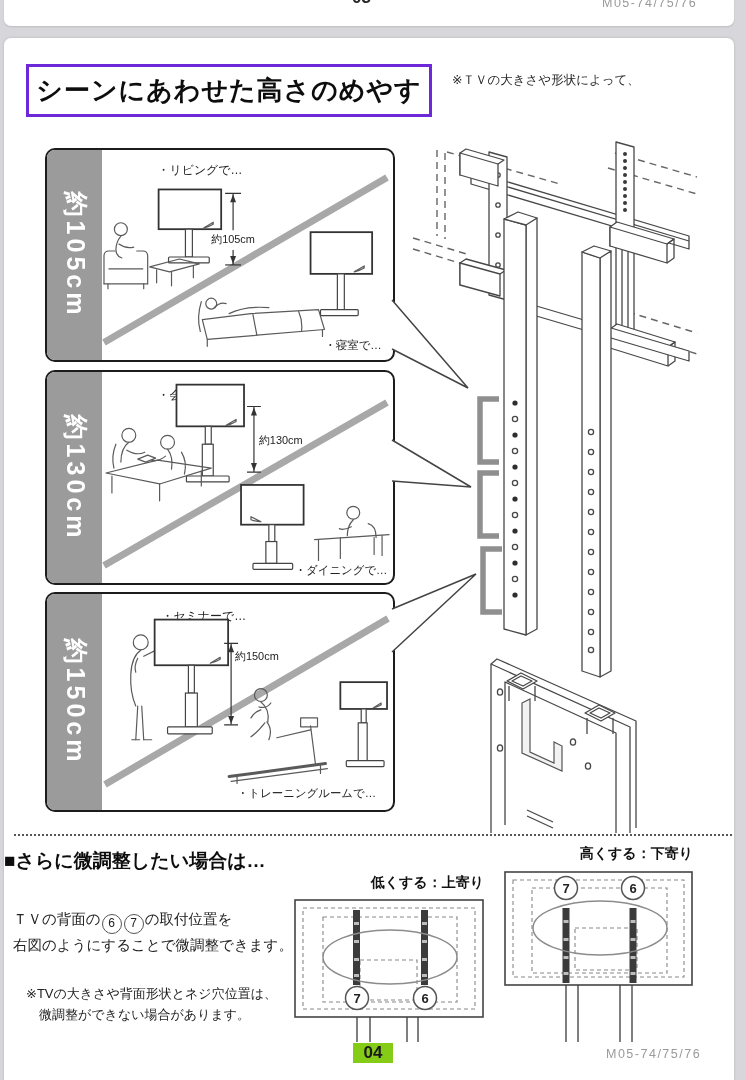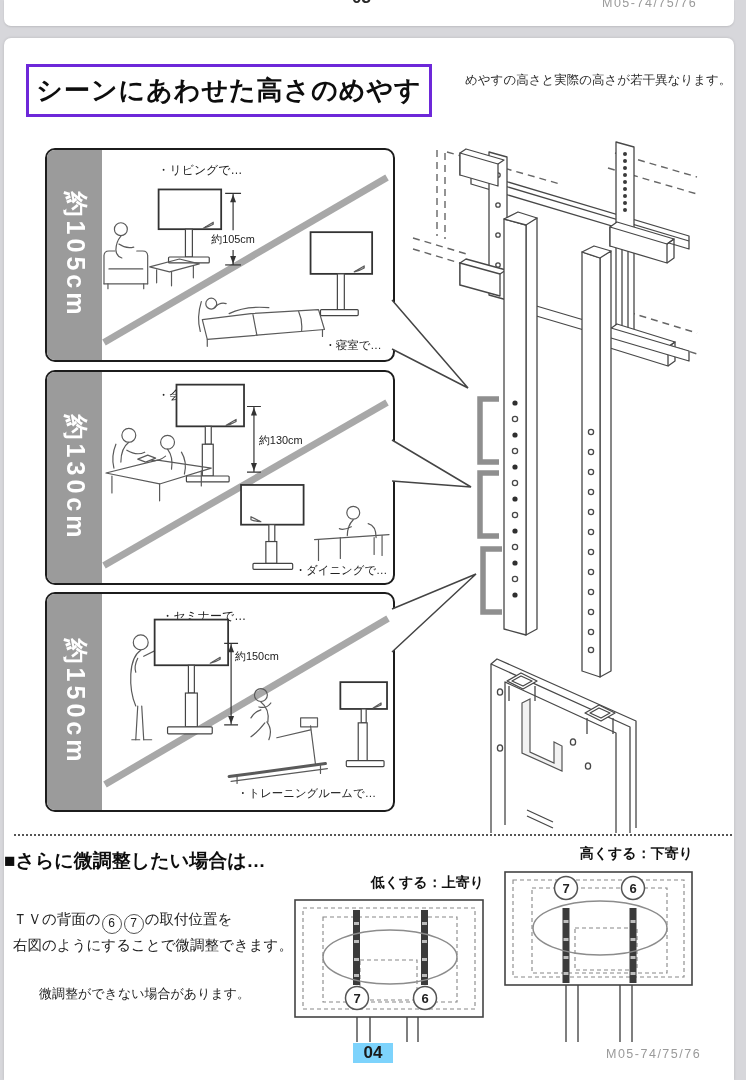--- a/index.html
+++ b/index.html
@@ -79,36 +79,36 @@
   .dt-low{left:294px;top:874px;}
   .dt-high{left:503px;top:845px;}
   .diagbox{stroke:#444;stroke-width:1.6;fill:#fff;}
   .diagdash{stroke:#888;stroke-width:1.1;fill:none;stroke-dasharray:4 3;}
   .diagbar{fill:#3b3b3b;}
   .diagtick{fill:#bdbdbd;}
   .diagell{stroke:#8c8c8c;stroke-width:1.5;fill:none;}
   .diagcirc{stroke:#555;stroke-width:1.5;fill:#fff;}
   .diagnum{font-size:13px;font-weight:bold;fill:#222;}
   .diagpole{stroke:#555;stroke-width:1.5;}
-  .page-num{position:absolute;left:353px;top:1043px;width:40px;text-align:center;font-size:17px;font-weight:bold;color:#1a1a1a;background:#7dd3fc;}
+  .page-num{position:absolute;left:353px;top:1043px;width:40px;text-align:center;font-size:17px;font-weight:bold;color:#1a1a1a;background:#84cc16;}
   .footer-code{position:absolute;left:606px;top:1047px;font-size:12.5px;color:#9a9a9a;letter-spacing:1.5px;}
 </style>
 </head>
 <body>
 
 <div class="page-frag">
   <span class="prev-num">03</span>
   <span class="prev-code">M05-74/75/76</span>
 </div>
 
 <div class="page-main"></div>
 
 <div class="title-box">シーンにあわせた高さのめやす</div>
 <div class="title-note">
-  <div class="l2">めやすの高さと実際の高さが若干異なります。</div>
+  <div class="l1">※ＴＶの大きさや形状によって、</div>
 </div>
 
 <div class="scene-panel p1">
   <div class="pbar">
     <span>約105cm</span>
   </div>
   <div class="pcontent">
   <svg width="289" height="210" viewBox="0 0 291 210">
     <line class="stripe" x1="2" y1="193" x2="287" y2="27"></line>
     <text class="slabel" x="56" y="23">・リビングで…</text>
@@ -457,20 +457,21 @@
 <div class="dotted-sep"></div>
 
 <div class="adj-heading">■さらに微調整したい場合は…</div>
 <div class="adj-body">
   <div>
     <span>ＴＶの背面の</span><span class="circled">6</span><span class="circled">7</span><span>の取付位置を</span>
   </div>
   <div>右図のようにすることで微調整できます。</div>
 </div>
 <div class="adj-note">
+  <div>※TVの大きさや背面形状とネジ穴位置は、</div>
   <div class="l2">微調整ができない場合があります。</div>
 </div>
 
 <div class="diag-title dt-low">低くする：上寄り</div>
 <div class="diag-title dt-high">高くする：下寄り</div>
 
 <div class="page-num">04</div>
 <div class="footer-code">M05-74/75/76</div>
 
 </body></html>

